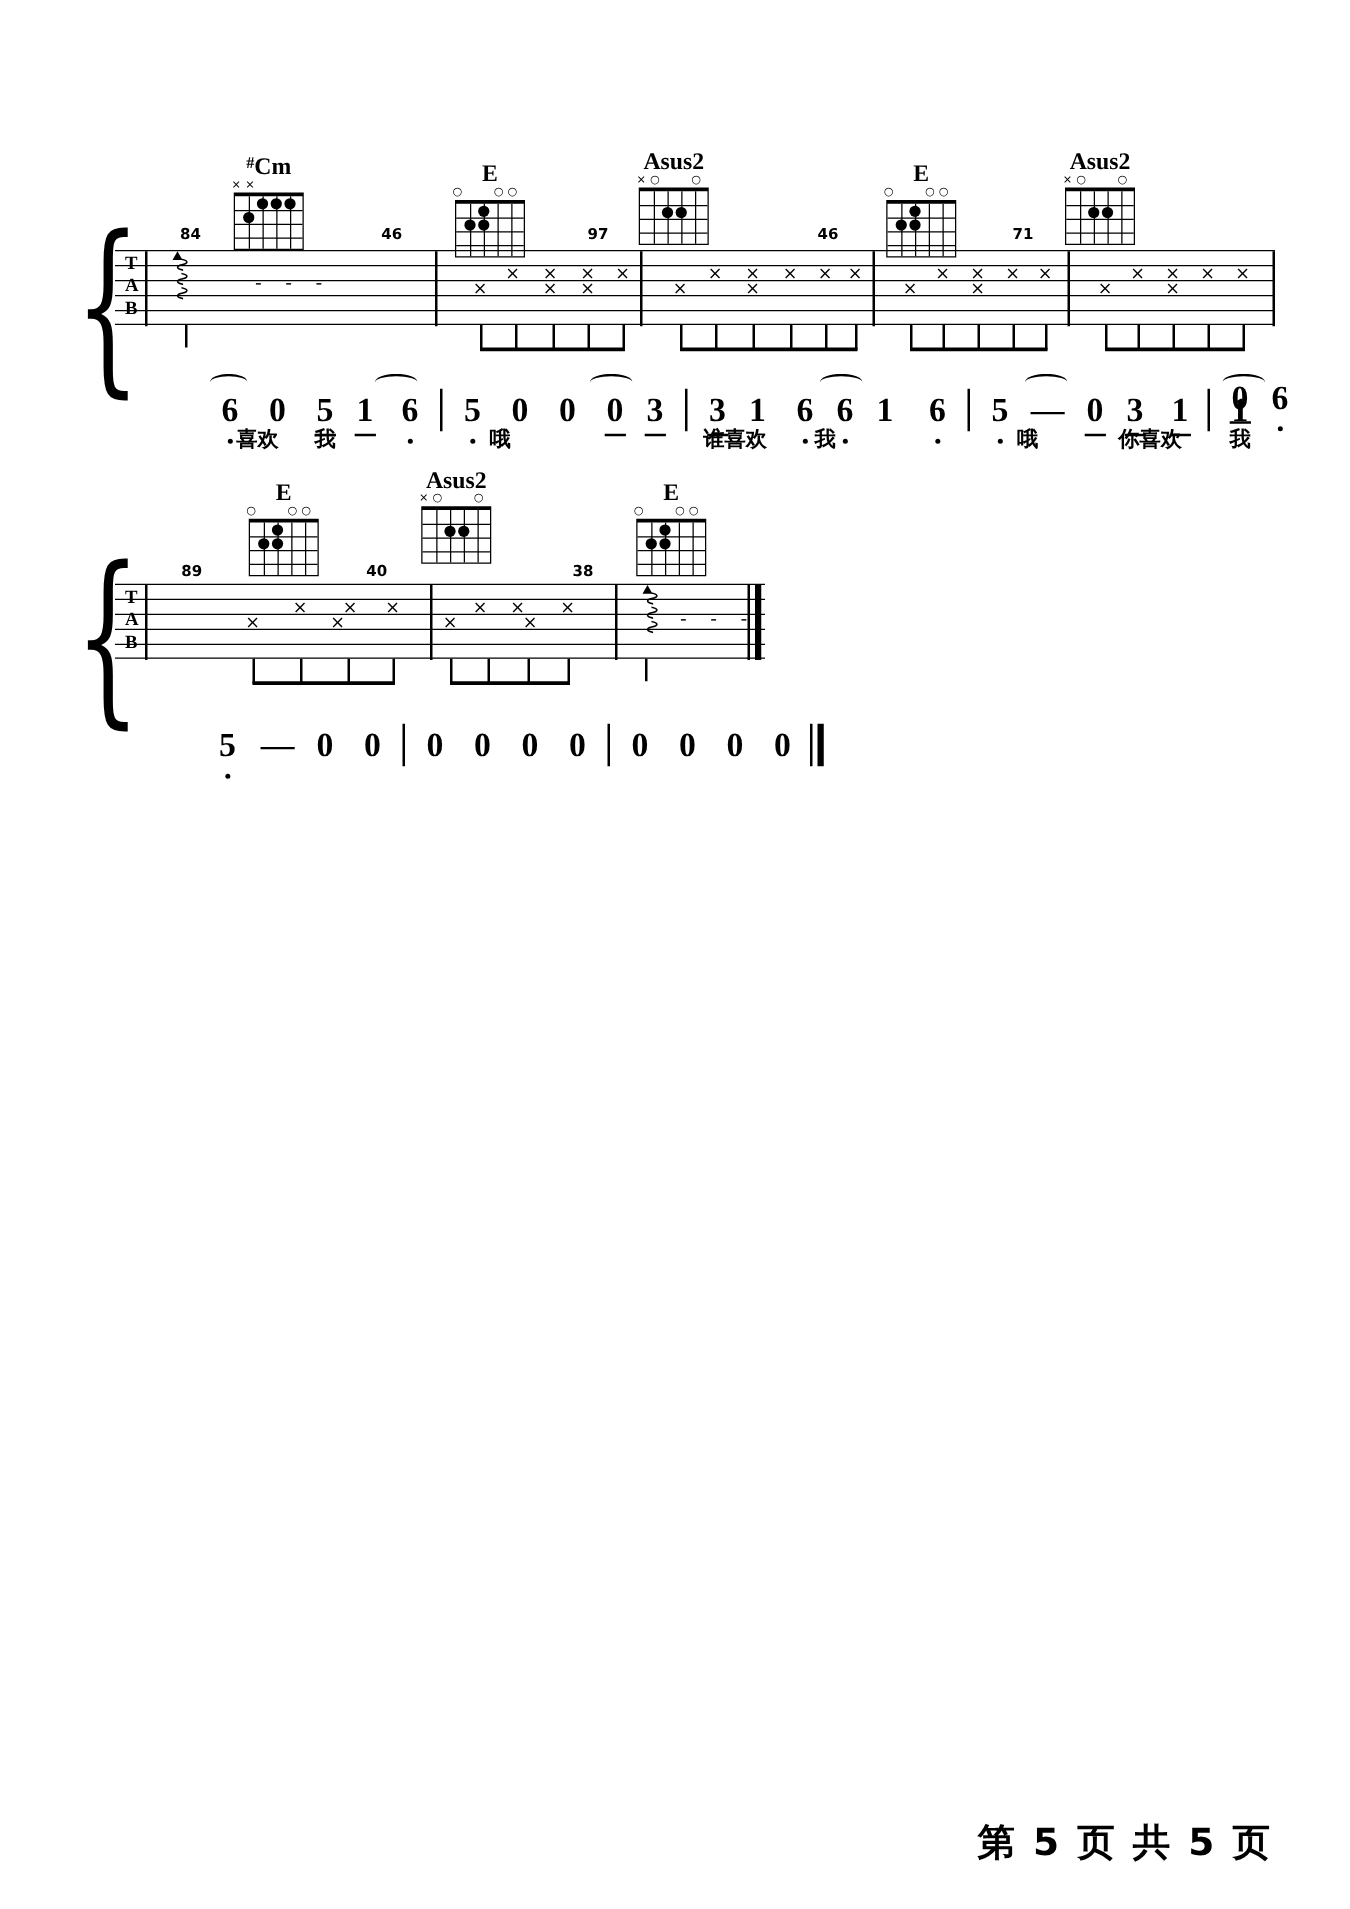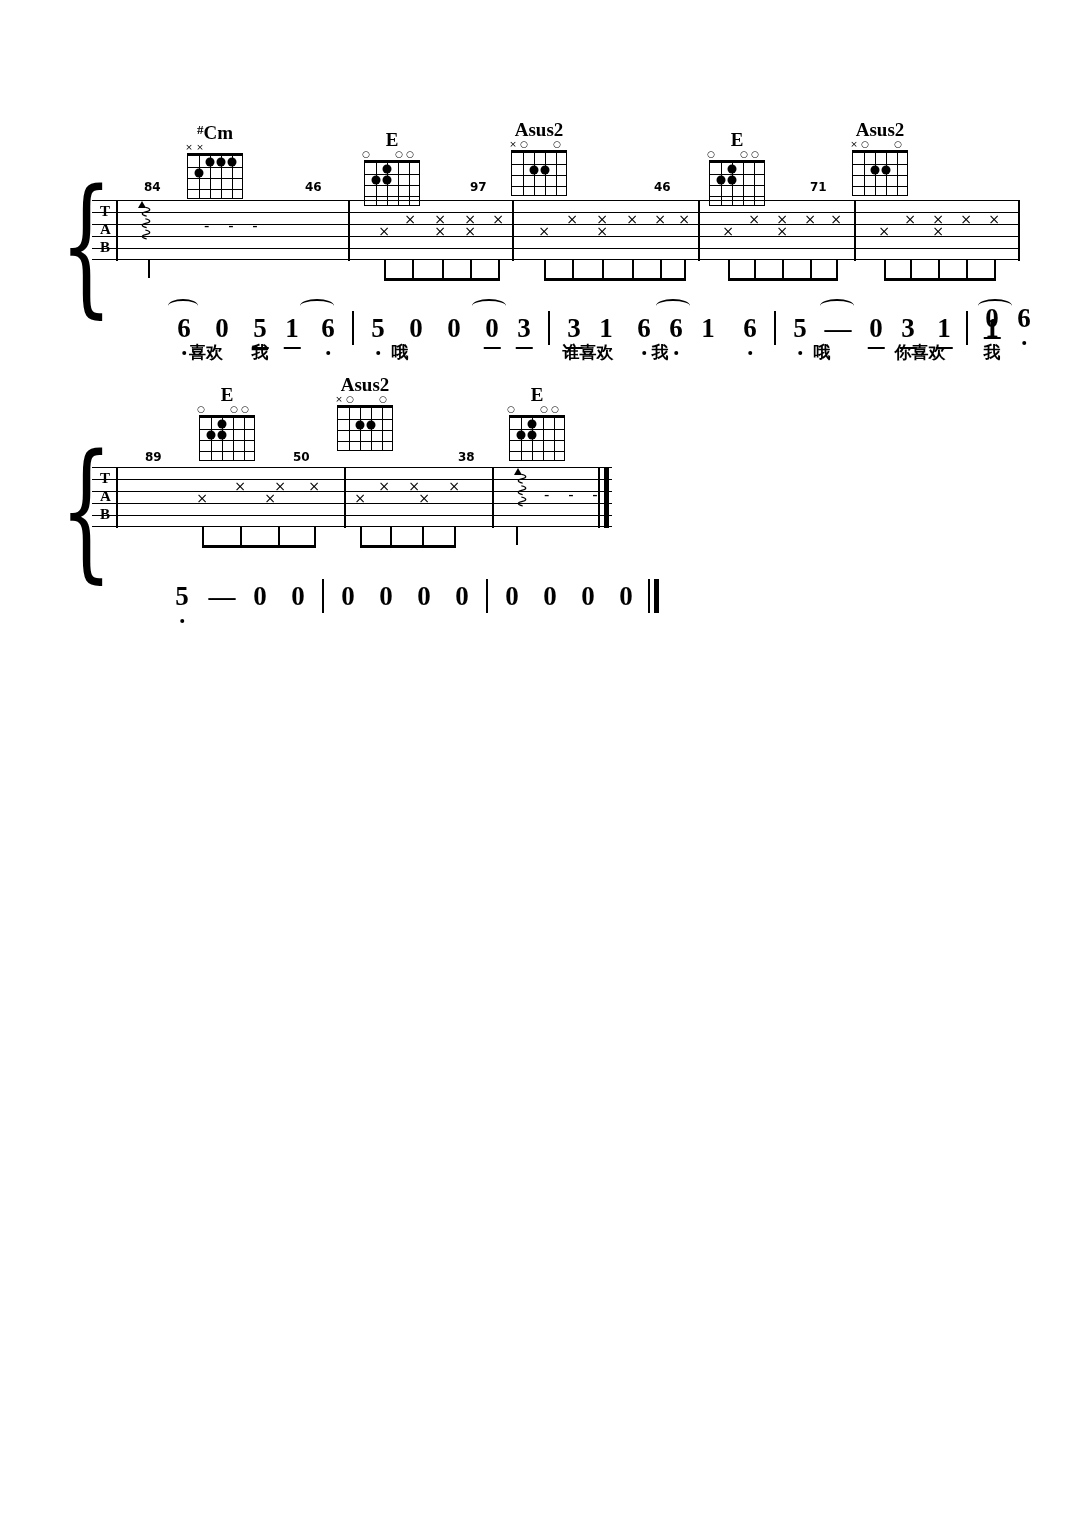--- a/index.html
+++ b/index.html
@@ -612,21 +612,21 @@
             <div class="h" style="top:22px;"></div>
           <div class="h" style="top:33px;"></div>
           <div class="dot" style="left:22px; top:6px;"></div>
           <div class="dot" style="left:11px; top:17px;"></div>
           <div class="dot" style="left:22px; top:17px;"></div>
         </div>
       </div>
     </div>
 
     <div class="measure-num" style="left:85px; top:65px;">89</div>
-    <div class="measure-num" style="left:233px; top:65px;">50</div>
+    <div class="measure-num" style="left:233px; top:65px;">40</div>
     <div class="measure-num" style="left:398px; top:65px;">38</div>
 
     <div class="staff" style="left:32px; top:82px; width:520px; height:60px;">
       <div class="line" style="top:11px;"></div>
       <div class="line" style="top:23px;"></div>
       <div class="line" style="top:35px;"></div>
       <div class="line" style="top:47px;"></div>
 
       <div class="tabletter" style="top:3px;">T</div>
       <div class="tabletter" style="top:21px;">A</div>
@@ -688,13 +688,14 @@
 
       <div class="num" style="left:452px; top:10px;">0</div>
       <div class="num" style="left:490px; top:10px;">0</div>
       <div class="num" style="left:528px; top:10px;">0</div>
       <div class="num" style="left:566px; top:10px;">0</div>
       <div class="numbar" style="left:588px; top:6px; height:34px;"></div>
       <div class="numbar final" style="left:594px; top:6px; height:34px;"></div>
     </div>
   </div>
 
+  <div class="footer">第 5 页  共 5 页</div>
 </div>
 
 </body></html>

